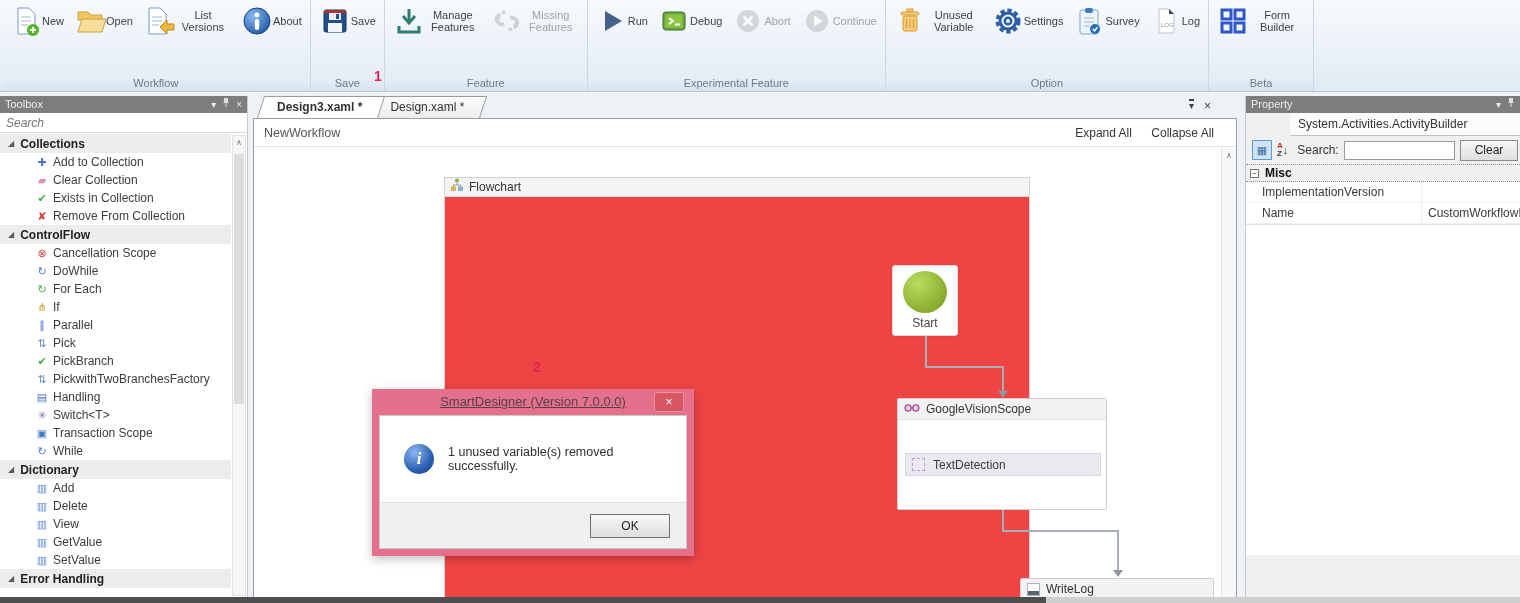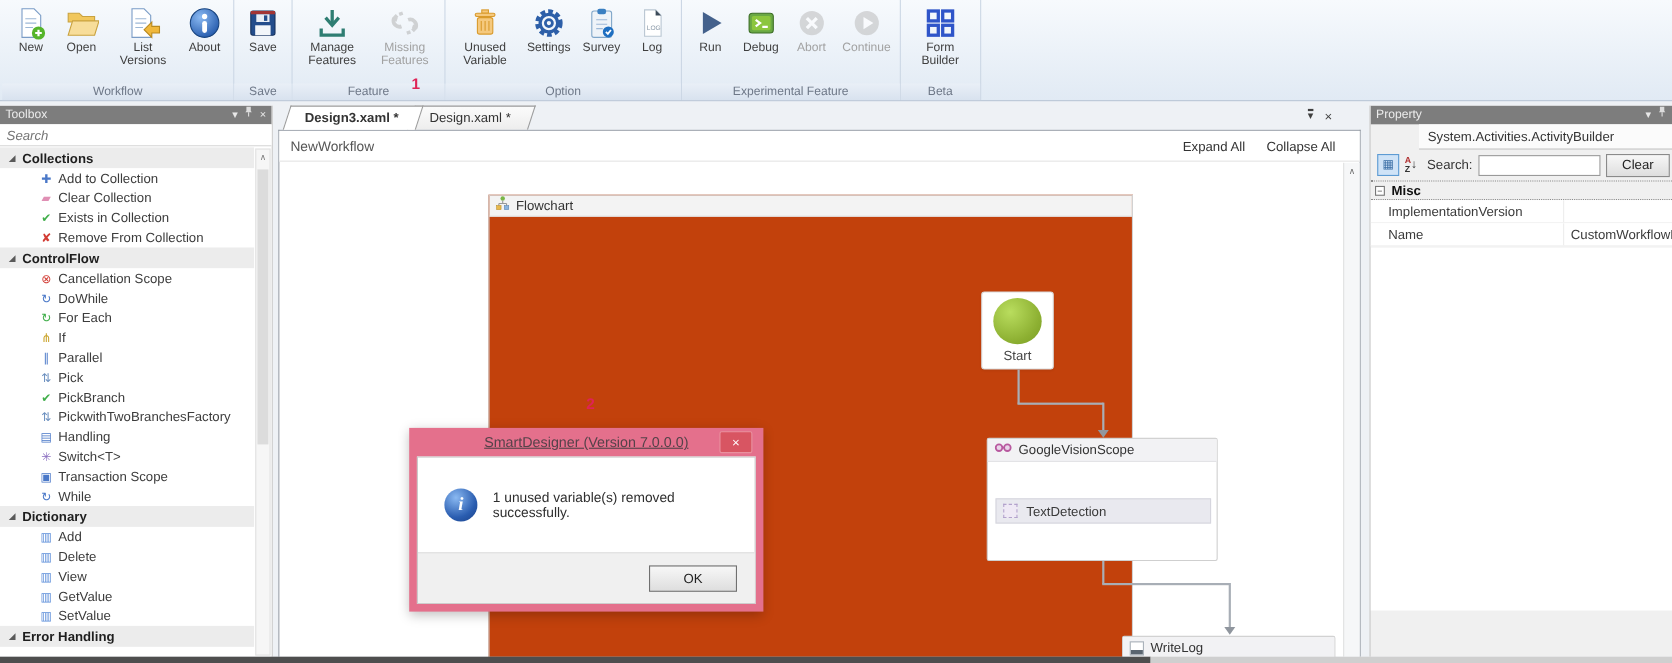--- a/index.html
+++ b/index.html
@@ -6,21 +6,21 @@
   html,body { width:1520px; height:603px; overflow:hidden;
     font-family:"Liberation Sans", sans-serif; background:#eef1f5; }
   .app { position:relative; width:1520px; height:603px; }
 
   
   .ribbon { position:absolute; left:0; top:0; width:1520px; height:92px;
     display:flex; align-items:stretch; padding-left:2px;
     background:linear-gradient(#f7fafd,#e1eaf4); border-bottom:1px solid #b9c6d6; }
   .rgroup { display:flex; flex-direction:column; border-right:1px solid #ccd7e5; }
   .ritems { flex:1; display:flex; align-items:flex-start; padding:3px 4px 0; gap:2px; }
-  .ritem { display:flex; flex-direction:column; align-items:center; min-width:44px;
+  .ritem { display:flex; flex-direction:row; align-items:center; min-width:44px;
     padding:1px 4px; border-radius:3px; cursor:default; }
   .ricon { height:33px; display:flex; align-items:center; justify-content:center; }
   .rlabel { font-size:11px; line-height:12px; text-align:center; color:#3f3f3f; max-width:56px; }
   .ritem.dis .rlabel { color:#a2a2a2; }
   .ritem.dis .ricon { opacity:.55; filter:grayscale(1); }
   .gname { height:15px; line-height:15px; text-align:center; font-size:11px; color:#6e7888;
     background:linear-gradient(#e9eff7,#d8e2ef); }
 
   
   .ann { position:absolute; color:#df2355; font-weight:bold; font-size:14px; z-index:60; }
@@ -74,21 +74,21 @@
   .crumbbar { position:absolute; left:0; top:0; right:0; height:28px; background:#fff;
     border-bottom:1px solid #e4e4e4; }
   .crumb { position:absolute; left:10px; top:7px; font-size:12.5px; color:#555; }
   .crumb-links { position:absolute; right:22px; top:7px; font-size:12px; color:#333; }
   .crumb-links span { margin-left:16px; cursor:default; }
   .vscroll { position:absolute; top:29px; right:0; bottom:0; width:15px; background:#f6f7f8;
     border-left:1px solid #e2e2e2; }
   .vscroll .sb-up { text-align:center; font-size:8px; color:#6e6e6e; line-height:15px; }
 
   .flowchart { position:absolute; left:190px; top:58px; width:586px; height:421px;
-    border:1px solid #d2d2d2; background:#c2410c; }
+    border:1px solid #d2d2d2; background:#ef4444; }
   .fc-head { height:19px; background:#f3f3f3; border-bottom:1px solid #e2e2e2; display:flex;
     align-items:center; padding-left:5px; }
   .fc-title { font-size:12px; color:#333; margin-left:5px; }
 
   .startnode { position:absolute; left:447px; top:87px; width:66px; height:71px; background:#fff;
     border:1px solid #d9d9d9; border-radius:3px; box-shadow:0 1px 2px rgba(0,0,0,.06); }
   .startball { width:44px; height:42px; border-radius:50%; margin:5px auto 0;
     background:radial-gradient(circle at 35% 30%, #b9dd5e, #8db032 65%, #789c22); }
   .startlbl { text-align:center; font-size:12px; color:#444; margin-top:3px; }
 
@@ -270,20 +270,63 @@
         </div>
       </div>
       <div class="gname">Feature</div>
     </div>
 
     <div class="rgroup">
       <div class="ritems">
         <div class="ritem">
           <span class="ricon">
             <svg width="32" height="32" viewBox="0 0 32 32">
+                <path d="M9 6v20l17-10z" fill="#44618c"></path>
+              </svg>
+          </span>
+          <span class="rlabel">Run</span>
+        </div>
+        <div class="ritem">
+          <span class="ricon">
+            <svg width="32" height="32" viewBox="0 0 32 32">
+                <rect x="5" y="7" width="22" height="18" rx="3" fill="#6aa844" stroke="#3c6e26"></rect>
+                <rect x="7.5" y="9.5" width="17" height="13" rx="1.5" fill="#8cc63e"></rect>
+                <path d="M11 13l4 3-4 3" stroke="#fff" stroke-width="2" fill="none"></path>
+                <path d="M17 19.5h5" stroke="#fff" stroke-width="2" fill="none"></path>
+              </svg>
+          </span>
+          <span class="rlabel">Debug</span>
+        </div>
+        <div class="ritem dis">
+          <span class="ricon">
+            <svg width="32" height="32" viewBox="0 0 32 32">
+                <circle cx="16" cy="16" r="11" fill="#bcbcbc"></circle>
+                <path d="M11.5 11.5l9 9M20.5 11.5l-9 9" stroke="#fff" stroke-width="3" fill="none"></path>
+              </svg>
+          </span>
+          <span class="rlabel">Abort</span>
+        </div>
+        <div class="ritem dis">
+          <span class="ricon">
+            <svg width="32" height="32" viewBox="0 0 32 32">
+                <circle cx="16" cy="16" r="11" fill="#bcbcbc"></circle>
+                <path d="M13 10.5v11l9-5.5z" fill="#fff"></path>
+              </svg>
+          </span>
+          <span class="rlabel">Continue</span>
+        </div>
+      </div>
+      <div class="gname">Experimental Feature</div>
+    </div>
+
+    <div class="rgroup">
+      <div class="ritems">
+        <div class="ritem">
+          <span class="ricon">
+            <svg width="32" height="32" viewBox="0 0 32 32">
                 <rect x="13" y="4" width="6" height="3" fill="#f5c97e" stroke="#d99a2b"></rect>
                 <rect x="7" y="7" width="18" height="3" rx="1.5" fill="#f5c97e" stroke="#d99a2b"></rect>
                 <rect x="9" y="11" width="14" height="15" rx="2" fill="#f5c97e" stroke="#d99a2b"></rect>
                 <path d="M12.5 14v9M16 14v9M19.5 14v9" stroke="#d99a2b" fill="none"></path>
               </svg>
           </span>
           <span class="rlabel">Unused Variable</span>
         </div>
         <div class="ritem">
           <span class="ricon">
@@ -312,63 +355,20 @@
             <svg width="32" height="32" viewBox="0 0 32 32">
                 <path d="M9 4h10l5 5v19H9z" fill="#fff" stroke="#b9c6d2"></path>
                 <path d="M19 4l5 5h-5z" fill="#3c4a58"></path>
                 <text x="11" y="22" font-size="6" fill="#8a99a8" font-family="Liberation Sans, sans-serif">LOG</text>
               </svg>
           </span>
           <span class="rlabel">Log</span>
         </div>
       </div>
       <div class="gname">Option</div>
-    </div>
-
-    <div class="rgroup">
-      <div class="ritems">
-        <div class="ritem">
-          <span class="ricon">
-            <svg width="32" height="32" viewBox="0 0 32 32">
-                <path d="M9 6v20l17-10z" fill="#44618c"></path>
-              </svg>
-          </span>
-          <span class="rlabel">Run</span>
-        </div>
-        <div class="ritem">
-          <span class="ricon">
-            <svg width="32" height="32" viewBox="0 0 32 32">
-                <rect x="5" y="7" width="22" height="18" rx="3" fill="#6aa844" stroke="#3c6e26"></rect>
-                <rect x="7.5" y="9.5" width="17" height="13" rx="1.5" fill="#8cc63e"></rect>
-                <path d="M11 13l4 3-4 3" stroke="#fff" stroke-width="2" fill="none"></path>
-                <path d="M17 19.5h5" stroke="#fff" stroke-width="2" fill="none"></path>
-              </svg>
-          </span>
-          <span class="rlabel">Debug</span>
-        </div>
-        <div class="ritem dis">
-          <span class="ricon">
-            <svg width="32" height="32" viewBox="0 0 32 32">
-                <circle cx="16" cy="16" r="11" fill="#bcbcbc"></circle>
-                <path d="M11.5 11.5l9 9M20.5 11.5l-9 9" stroke="#fff" stroke-width="3" fill="none"></path>
-              </svg>
-          </span>
-          <span class="rlabel">Abort</span>
-        </div>
-        <div class="ritem dis">
-          <span class="ricon">
-            <svg width="32" height="32" viewBox="0 0 32 32">
-                <circle cx="16" cy="16" r="11" fill="#bcbcbc"></circle>
-                <path d="M13 10.5v11l9-5.5z" fill="#fff"></path>
-              </svg>
-          </span>
-          <span class="rlabel">Continue</span>
-        </div>
-      </div>
-      <div class="gname">Experimental Feature</div>
     </div>
 
     <div class="rgroup">
       <div class="ritems">
         <div class="ritem">
           <span class="ricon">
             <svg width="32" height="32" viewBox="0 0 32 32">
                 <g fill="none" stroke="#2f55c9" stroke-width="3">
                   <rect x="5" y="5" width="9" height="9"></rect>
                   <rect x="18" y="5" width="9" height="9"></rect>

